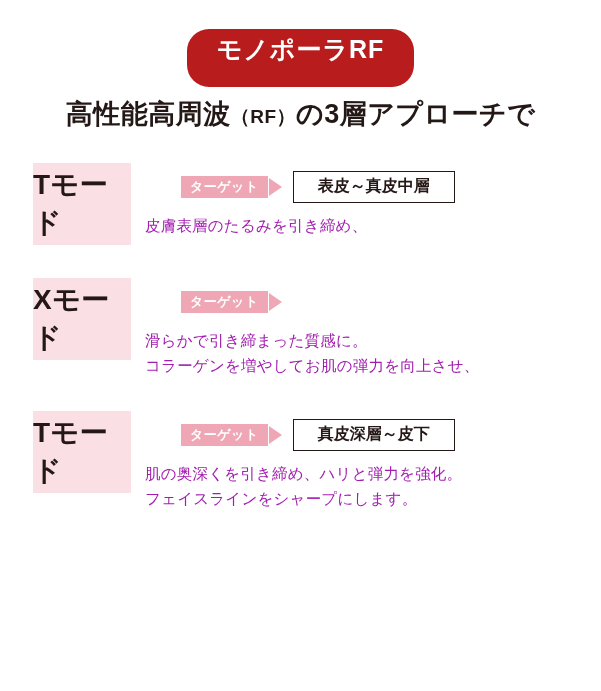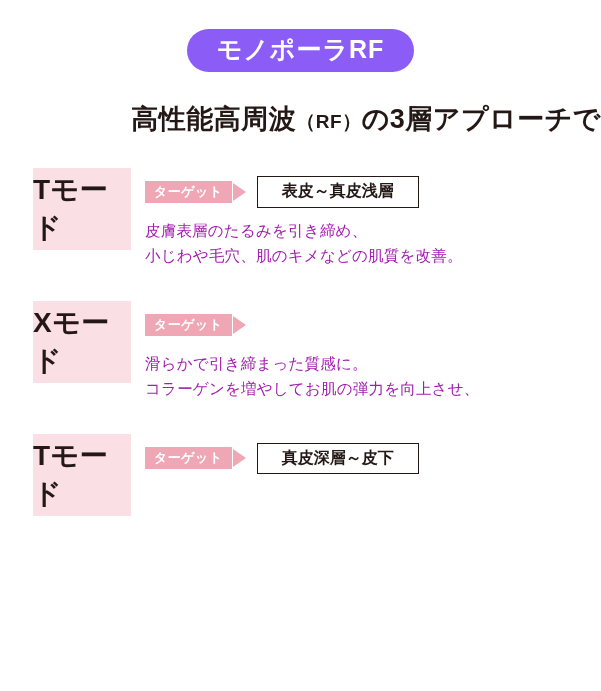--- a/index.html
+++ b/index.html
@@ -17,34 +17,34 @@
   }
 
   
   .badge-wrap {
     width: 100%;
     display: flex;
     justify-content: center;
     margin-top: 29px;
   }
   .badge {
-    background: #8b5cf6;
+    background: #b91c1c;
     color: #ffffff;
     font-size: 25px;
     font-weight: bold;
     letter-spacing: 1px;
-    padding: 7px 30px 8px 30px;
+    padding: 7px 30px 23px 30px;
     border-radius: 22px;
     line-height: 1.1;
   }
 
   
   .headline {
-    margin-top: 28px;
-    text-align: right;
+    margin-top: 8px;
+    text-align: center;
     font-size: 27px;
     font-weight: bold;
     line-height: 1.42;
     letter-spacing: 0.5px;
     color: #231815;
   }
   .headline .small {
     font-size: 19px;
   }
 
@@ -75,20 +75,21 @@
   }
   .mode-body {
     margin-left: 14px;
     flex: 1 1 auto;
     padding-top: 9px;
   }
   .target-line {
     display: flex;
     align-items: center;
     height: 30px;
+    margin-left: 36px;
   }
   .target-tag {
     background: #efa7b5;
     color: #ffffff;
     font-size: 13px;
     font-weight: bold;
     padding: 4px 9px 5px 9px;
     line-height: 1;
     letter-spacing: 0.5px;
   }
@@ -135,25 +136,24 @@
 <div class="modes">
 
   <div class="mode-row">
     <div class="mode-chip">
       <span class="mode-chip-label">Tモード</span>
     </div>
     <div class="mode-body">
       <div class="target-line">
         <span class="target-tag">ターゲット</span>
         <span class="arrow"></span>
-        <span class="target-box">表皮～真皮浅層</span>
+        <span class="target-box">表皮～真皮中層</span>
       </div>
       <div class="mode-desc">
         <div>皮膚表層のたるみを引き締め、</div>
-        <div>小じわや毛穴、肌のキメなどの肌質を改善。</div>
       </div>
     </div>
   </div>
 
   <div class="mode-row">
     <div class="mode-chip">
       <span class="mode-chip-label">Xモード</span>
     </div>
     <div class="mode-body">
       <div class="target-line">
@@ -170,16 +170,20 @@
   <div class="mode-row">
     <div class="mode-chip">
       <span class="mode-chip-label">Tモード</span>
     </div>
     <div class="mode-body">
       <div class="target-line">
         <span class="target-tag">ターゲット</span>
         <span class="arrow"></span>
         <span class="target-box">真皮深層～皮下</span>
       </div>
+      <div class="mode-desc">
+        <div>肌の奥深くを引き締め、ハリと弾力を強化。</div>
+        <div>フェイスラインをシャープにします。</div>
+      </div>
     </div>
   </div>
 
 </div>
 
 </body></html>

